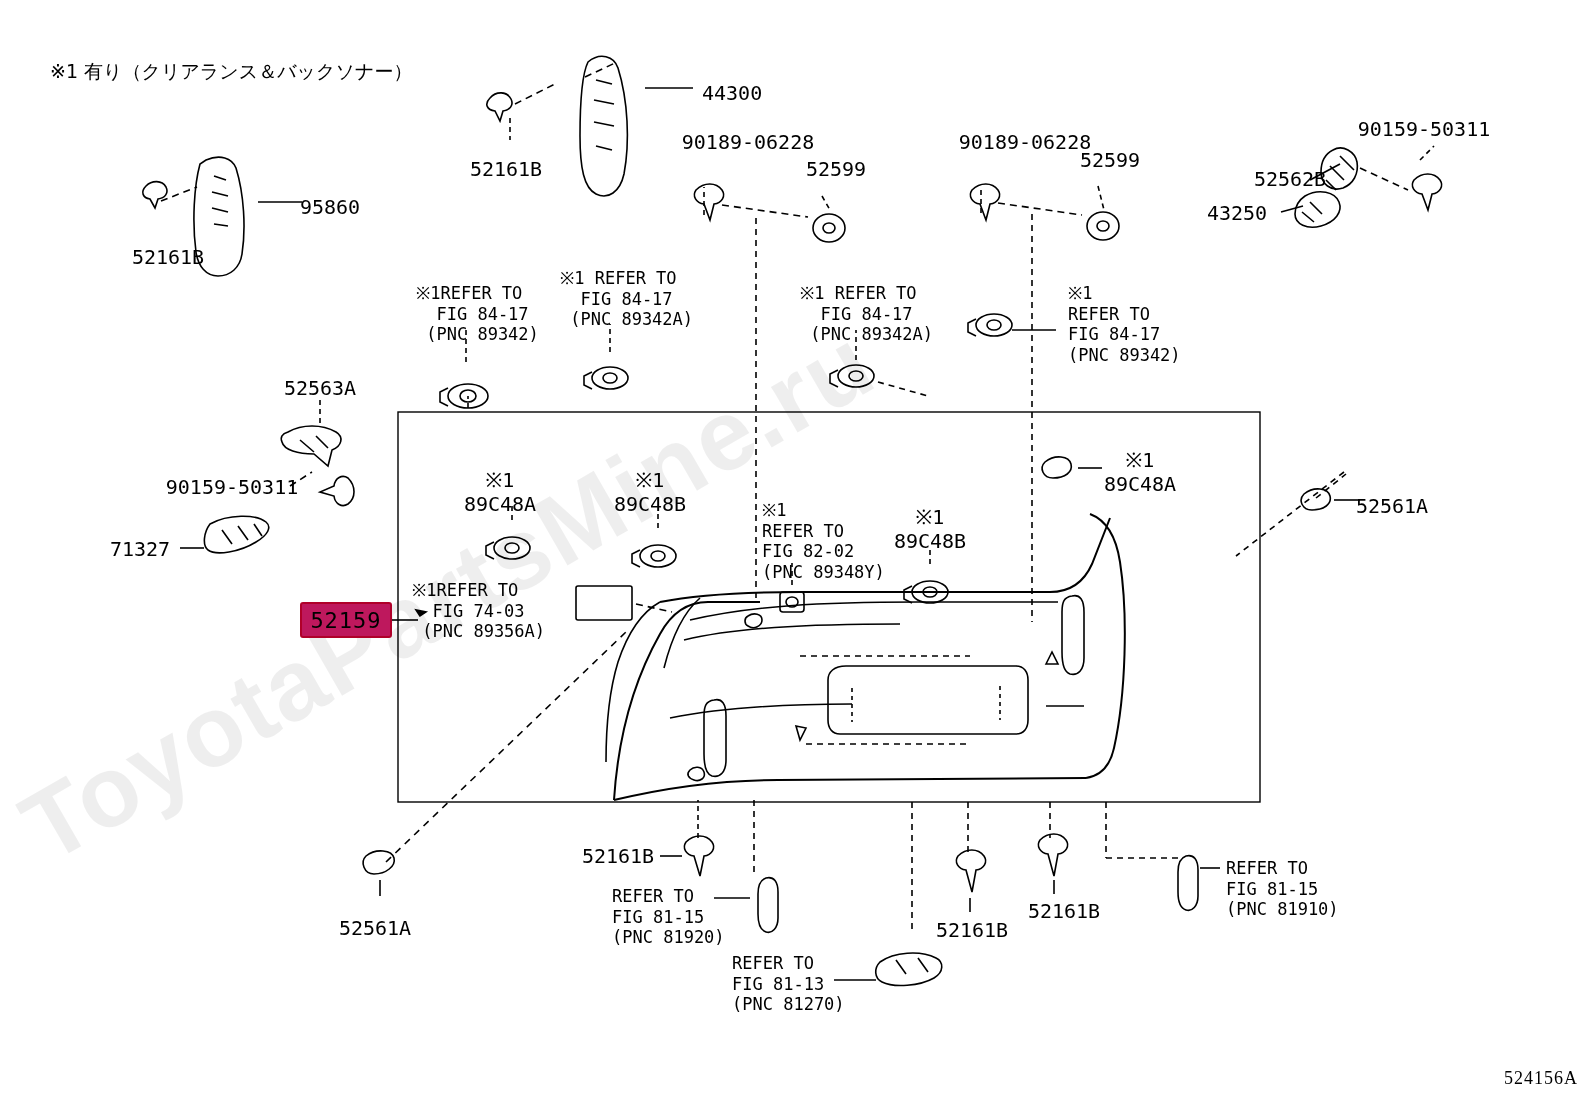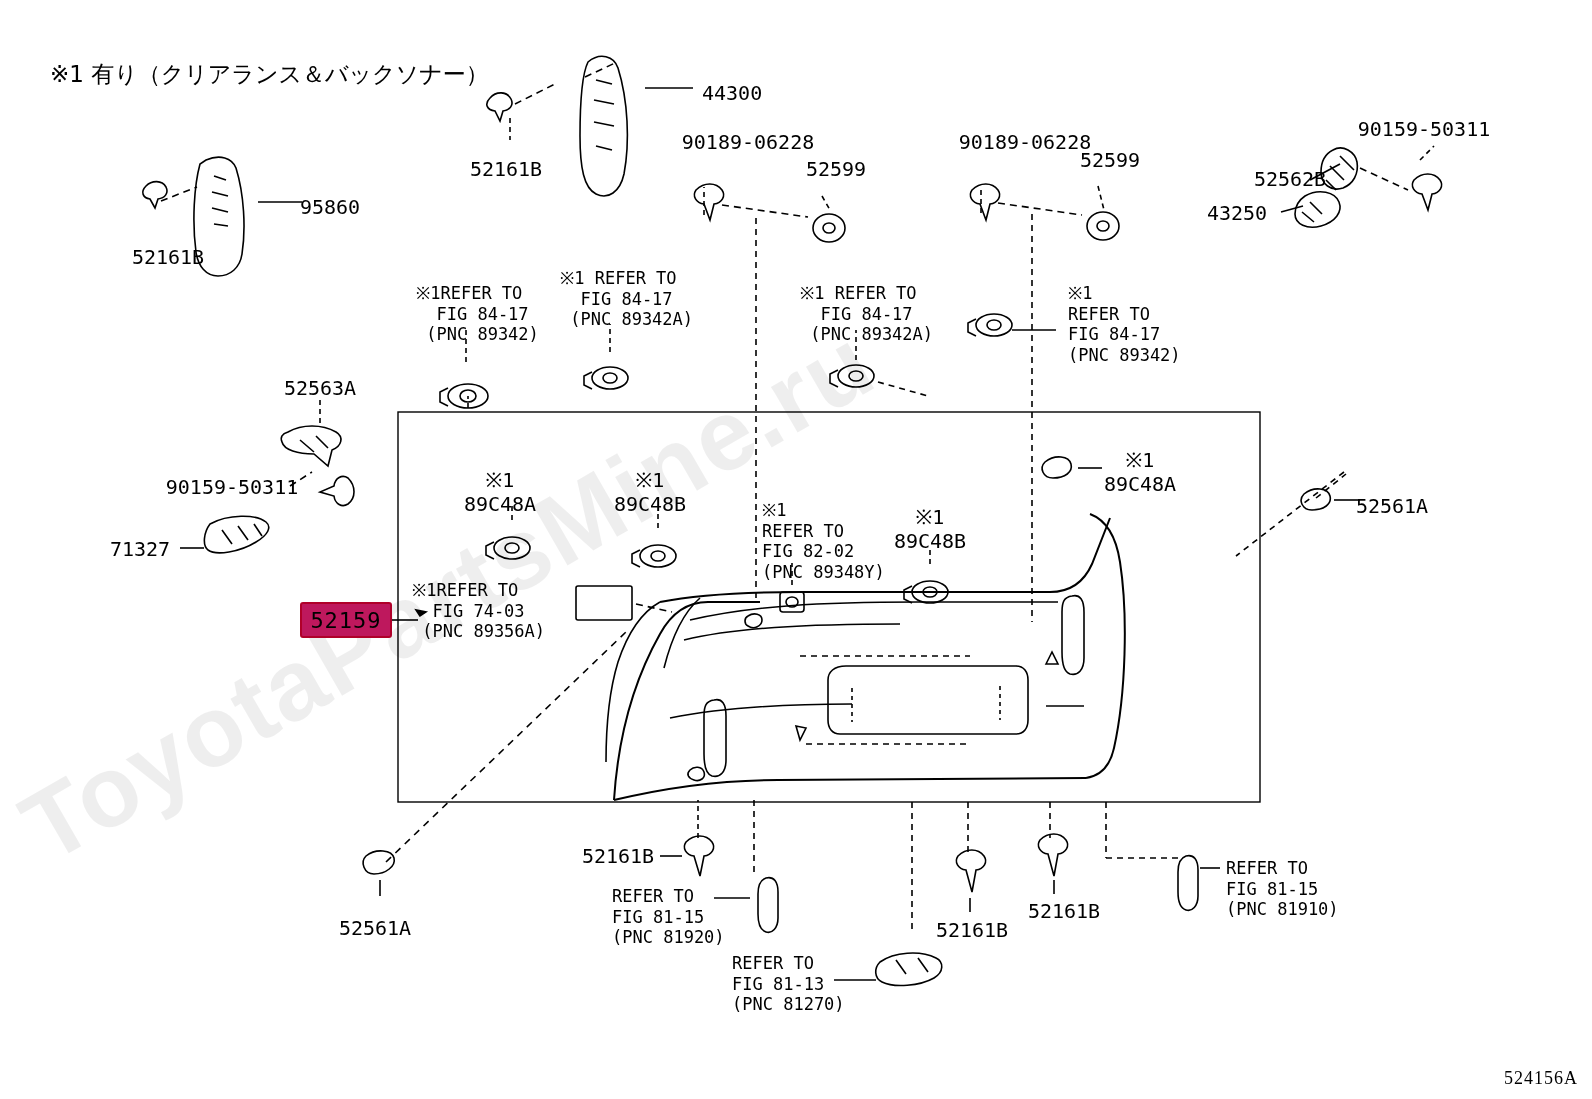--- a/index.html
+++ b/index.html
@@ -1,21 +1,21 @@
 <!DOCTYPE html>
 <html><head>
 <meta charset="utf-8">
 <style>
   html,body{margin:0;padding:0;background:#ffffff;}
   body{width:1592px;height:1099px;position:relative;overflow:hidden;
        font-family:"DejaVu Sans Mono","Liberation Mono",monospace;color:#000;}
   #stage{position:absolute;left:0;top:0;width:1592px;height:1099px;}
   .lbl{position:absolute;font-size:20px;letter-spacing:0px;white-space:pre;line-height:1.22;}
   .lbl.small{font-size:17px;}
-  .lbl.jp{font-family:"DejaVu Sans","Liberation Sans",sans-serif;font-size:23px;}
+  .lbl.jp{font-family:"DejaVu Sans","Liberation Sans",sans-serif;font-size:19px;}
   .ctr{text-align:center;transform:translateX(-50%);}
   .hl{position:absolute;border:2px solid #b0002a;border-radius:3px;
       display:flex;align-items:center;justify-content:center;
       font-size:22px;letter-spacing:1px;box-sizing:border-box;background:#be185d;}
   svg.overlay{position:absolute;left:0;top:0;width:1592px;height:1099px;pointer-events:none;}
   .wm{position:absolute;font-family:"Liberation Sans",sans-serif;color:rgba(0,0,0,0.065);
       font-size:100px;font-weight:700;letter-spacing:2px;white-space:nowrap;}
   .code{position:absolute;right:14px;bottom:10px;font-size:18px;letter-spacing:1px;font-family:Liberation Serif, serif;}
 </style>
 </head>

